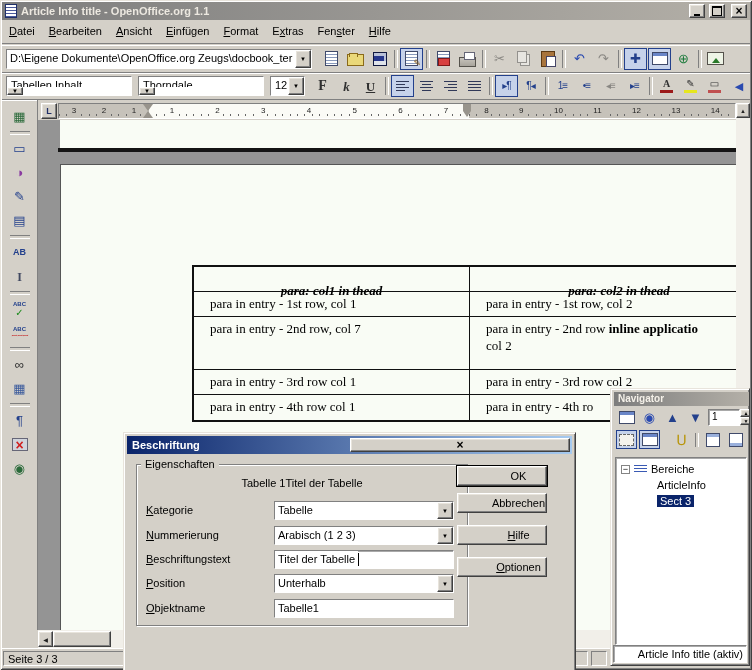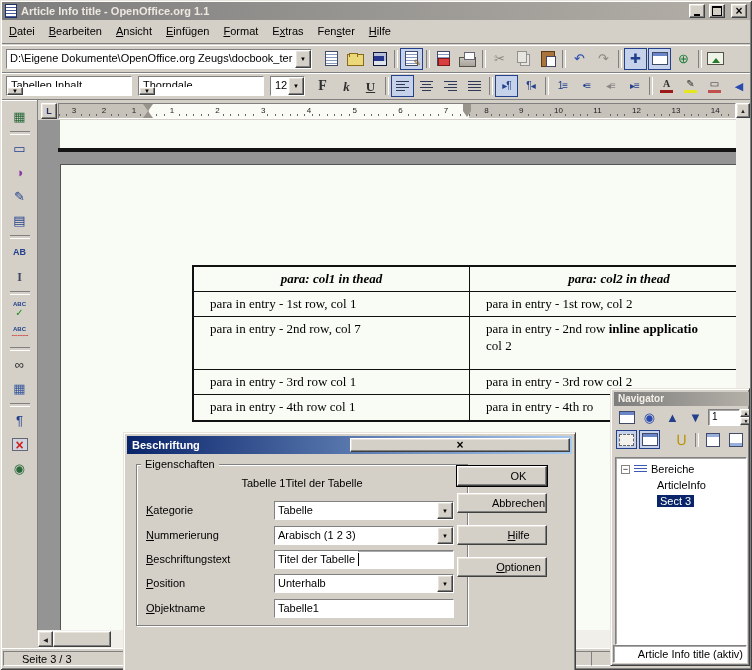--- a/index.html
+++ b/index.html
@@ -142,27 +142,27 @@
   .docarea { position: absolute; left: 38px; top: 120px; width: 698px; height: 510px; background: #949494; overflow: hidden; }
   .p2 { position: absolute; left: 22px; top: 0; right: 0; height: 28px; background: #f9fcf5; }
   .pline { position: absolute; left: 20px; top: 28px; right: 0; height: 4px; background: #141414; }
   .p3 { position: absolute; left: 22px; top: 44px; right: -2px; bottom: -2px; background: #f9fcf5; border-top: 1px solid #555; border-left: 1px solid #555; }
   .doc-table { position: absolute; left: 154px; top: 145px; width: 578px; border: 2px solid #111;
     font-family: "Liberation Serif", serif; font-size: 13px; color: #000; background: #f9fcf5; }
   .trx { display: grid; grid-template-columns: 276px 1fr; border-bottom: 1px solid #111; }
   .trx:last-child { border-bottom: none; }
   .c { padding: 3px 16px; line-height: 17px; overflow: hidden; }
   .c.c1 { border-right: 1px solid #111; }
-  .trh .c { text-align: center; font-weight: bold; font-style: italic; padding: 3px 4px; }
+  .trh .c { text-align: center; font-weight: bold; font-style: italic; padding: 15px 4px; }
   .trh { height: 25px; } .h25 { height: 25px; } .h53 { height: 53px; }
   .nw { white-space: nowrap; display: block; }
 
   
   .statusbar { position: absolute; left: 2px; top: 648px; width: 748px; height: 20px; border-top: 1px solid #fff; }
-  .sp { position: absolute; top: 2px; height: 15px; font-size: 11px; padding: 1px 18px; background: #d4d0c8;
+  .sp { position: absolute; top: 2px; height: 15px; font-size: 11px; padding: 1px 4px; background: #d4d0c8;
     border: 1px solid; border-color: #808080 #fff #fff #808080; white-space: nowrap; overflow: hidden; }
   .sp.page { left: 1px; width: 122px; }
   .sp.s1 { left: 129px; width: 210px; } .sp.s2 { left: 343px; width: 118px; } .sp.s3 { left: 464px; width: 58px; }
   .sp.s4 { left: 525px; width: 32px; } .sp.s5 { left: 560px; width: 26px; } .sp.s6 { left: 589px; width: 16px; }
 
   
   .dialog { position: absolute; left: 123px; top: 432px; width: 453px; height: 272px; z-index: 10; background: #d4d0c8;
     border: 1px solid; border-color: #e8e4dc #404040 #404040 #e8e4dc; box-shadow: inset 1px 1px 0 #fff, inset -1px -1px 0 #808080; }
   .dtitle { position: absolute; left: 3px; top: 3px; right: 3px; height: 18px; background: linear-gradient(90deg, #0a246a, #a6caf0);
     color: #fff; font-weight: bold; font-size: 11px; display: flex; align-items: center; padding: 0 2px 0 5px; }

